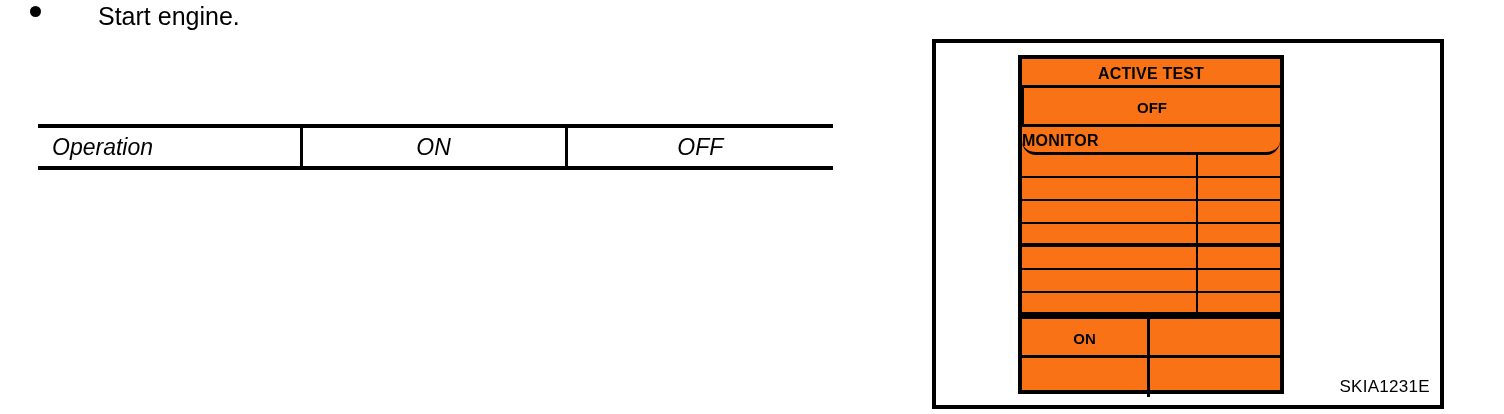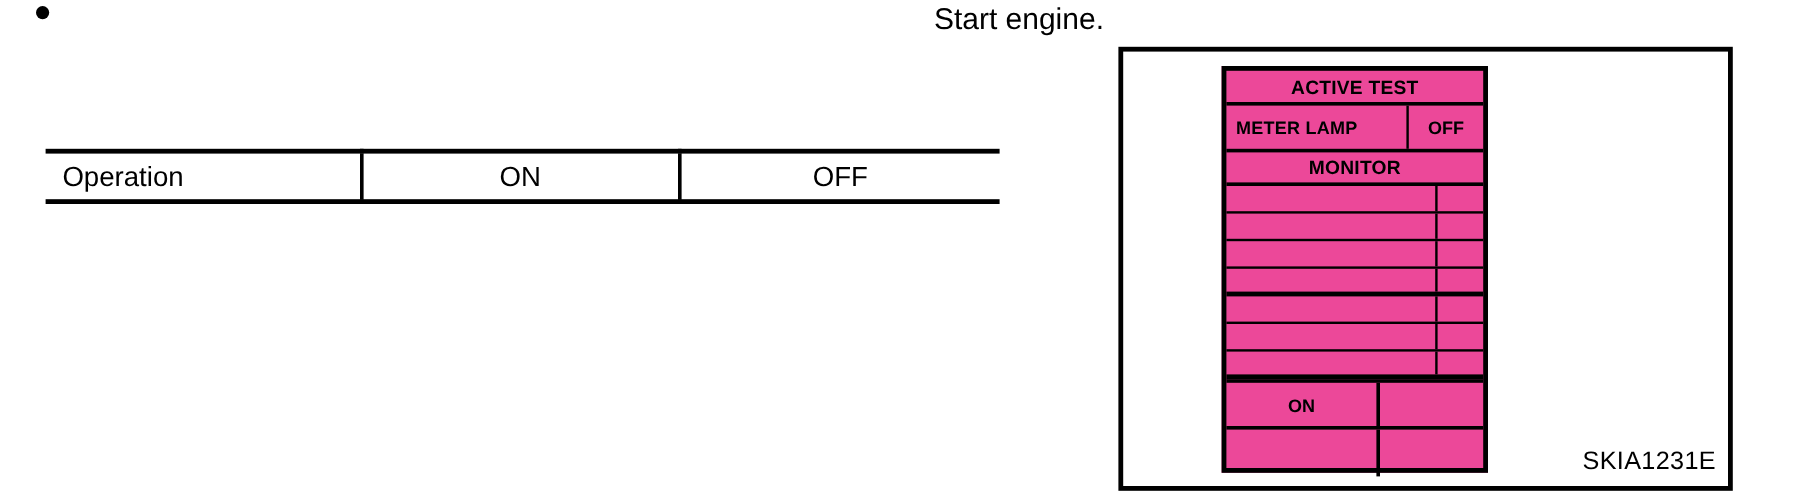--- a/index.html
+++ b/index.html
@@ -38,32 +38,32 @@
     background: #000;
     border-radius: 50%;
   }
   .bullet-text {
     flex: 1 1 auto;
     font-size: 25px;
     line-height: 32px;
     text-align: justify;
     padding-left: 38px;
   }
-  .bullet-text.nojustify { text-align: right; }
+  .bullet-text.nojustify { text-align: left; }
 
   
   #op-chart {
     position: absolute;
     left: 38px; top: 124px;
     width: 795px;
     border-collapse: collapse;
     border-top: 4px solid #000;
     border-bottom: 4px solid #000;
   }
-  #op-chart tr.row-head td { border-bottom: 3px solid #6d28d9; }
+  #op-chart tr.row-head td { border-bottom: 3px solid #6d28d9; font-style: italic; }
   #op-chart td {
     height: 42px;
     font-size: 23px;
     padding: 2px 10px;
     vertical-align: middle;
   }
   #op-chart td.c0 { width: 263px; text-align: left; padding-left: 14px; }
   #op-chart td.c1 { width: 265px; text-align: center; border-left: 3px solid #000; }
   #op-chart td.c2 { width: 267px; text-align: center; border-left: 3px solid #000; }
 
@@ -71,23 +71,23 @@
   #illustration {
     position: absolute;
     left: 932px; top: 39px;
     width: 512px; height: 370px;
     border: 4px solid #000;
     background: #fff;
   }
   #scan-panel {
     position: absolute;
     left: 82px; top: 12px;
-    width: 222px; height: 339px;
+    width: 266px; height: 339px;
     border: 4px solid #000;
-    background: #ec4899;
+    background: #f97316;
   }
   .st-row {
     display: flex;
     width: 100%;
   }
   .st-title {
     height: 29px;
     line-height: 29px;
     text-align: center;
     font-size: 16px;
@@ -112,26 +112,27 @@
     flex: 1;
     line-height: 39px;
     font-size: 15px;
     font-weight: bold;
     text-align: center;
     border-left: 2px solid #000;
   }
   .st-sub {
     height: 28px;
     line-height: 28px;
-    text-align: center;
+    text-align: left;
     font-size: 16px;
     font-weight: bold;
     letter-spacing: 0.2px;
     border-bottom: 3px solid #000;
     width: 100%;
+    border-radius: 14px;
   }
   .mon-row {
     height: 23px;
     border-bottom: 2px solid #000;
   }
   .mon-row.thick { border-bottom: 4px solid #000; }
   .mon-row.lastmon { border-bottom: 4px solid #000; }
   .mon-row .ml { width: 174px; }
   .mon-row .mr { flex: 1; border-left: 2px solid #000; }
 
@@ -146,21 +147,21 @@
     line-height: 39px;
     text-align: center;
     font-size: 15px;
     font-weight: bold;
   }
   .on-row .or { flex: 1; border-left: 3px solid #000; }
 
   #fig-id {
     position: absolute;
     right: 10px; bottom: 8px;
-    font-size: 21px;
+    font-size: 17px;
     letter-spacing: 0.3px;
     margin-top: 12px;
   }
 </style>
 </head>
 <body>
 
 <div id="instructions">
 
   <div class="bullet-row">
@@ -183,21 +184,20 @@
   </tbody>
 </table>
 
 <div id="illustration">
 
   <div id="scan-panel">
 
     <div class="st-title">ACTIVE TEST</div>
 
     <div class="st-row st-kv">
-      <div class="k">METER LAMP</div>
       <div class="v">OFF</div>
     </div>
 
     <div class="st-sub">MONITOR</div>
 
     <div class="st-row mon-row">
       <div class="ml"></div>
       <div class="mr"></div>
     </div>
     <div class="st-row mon-row">

